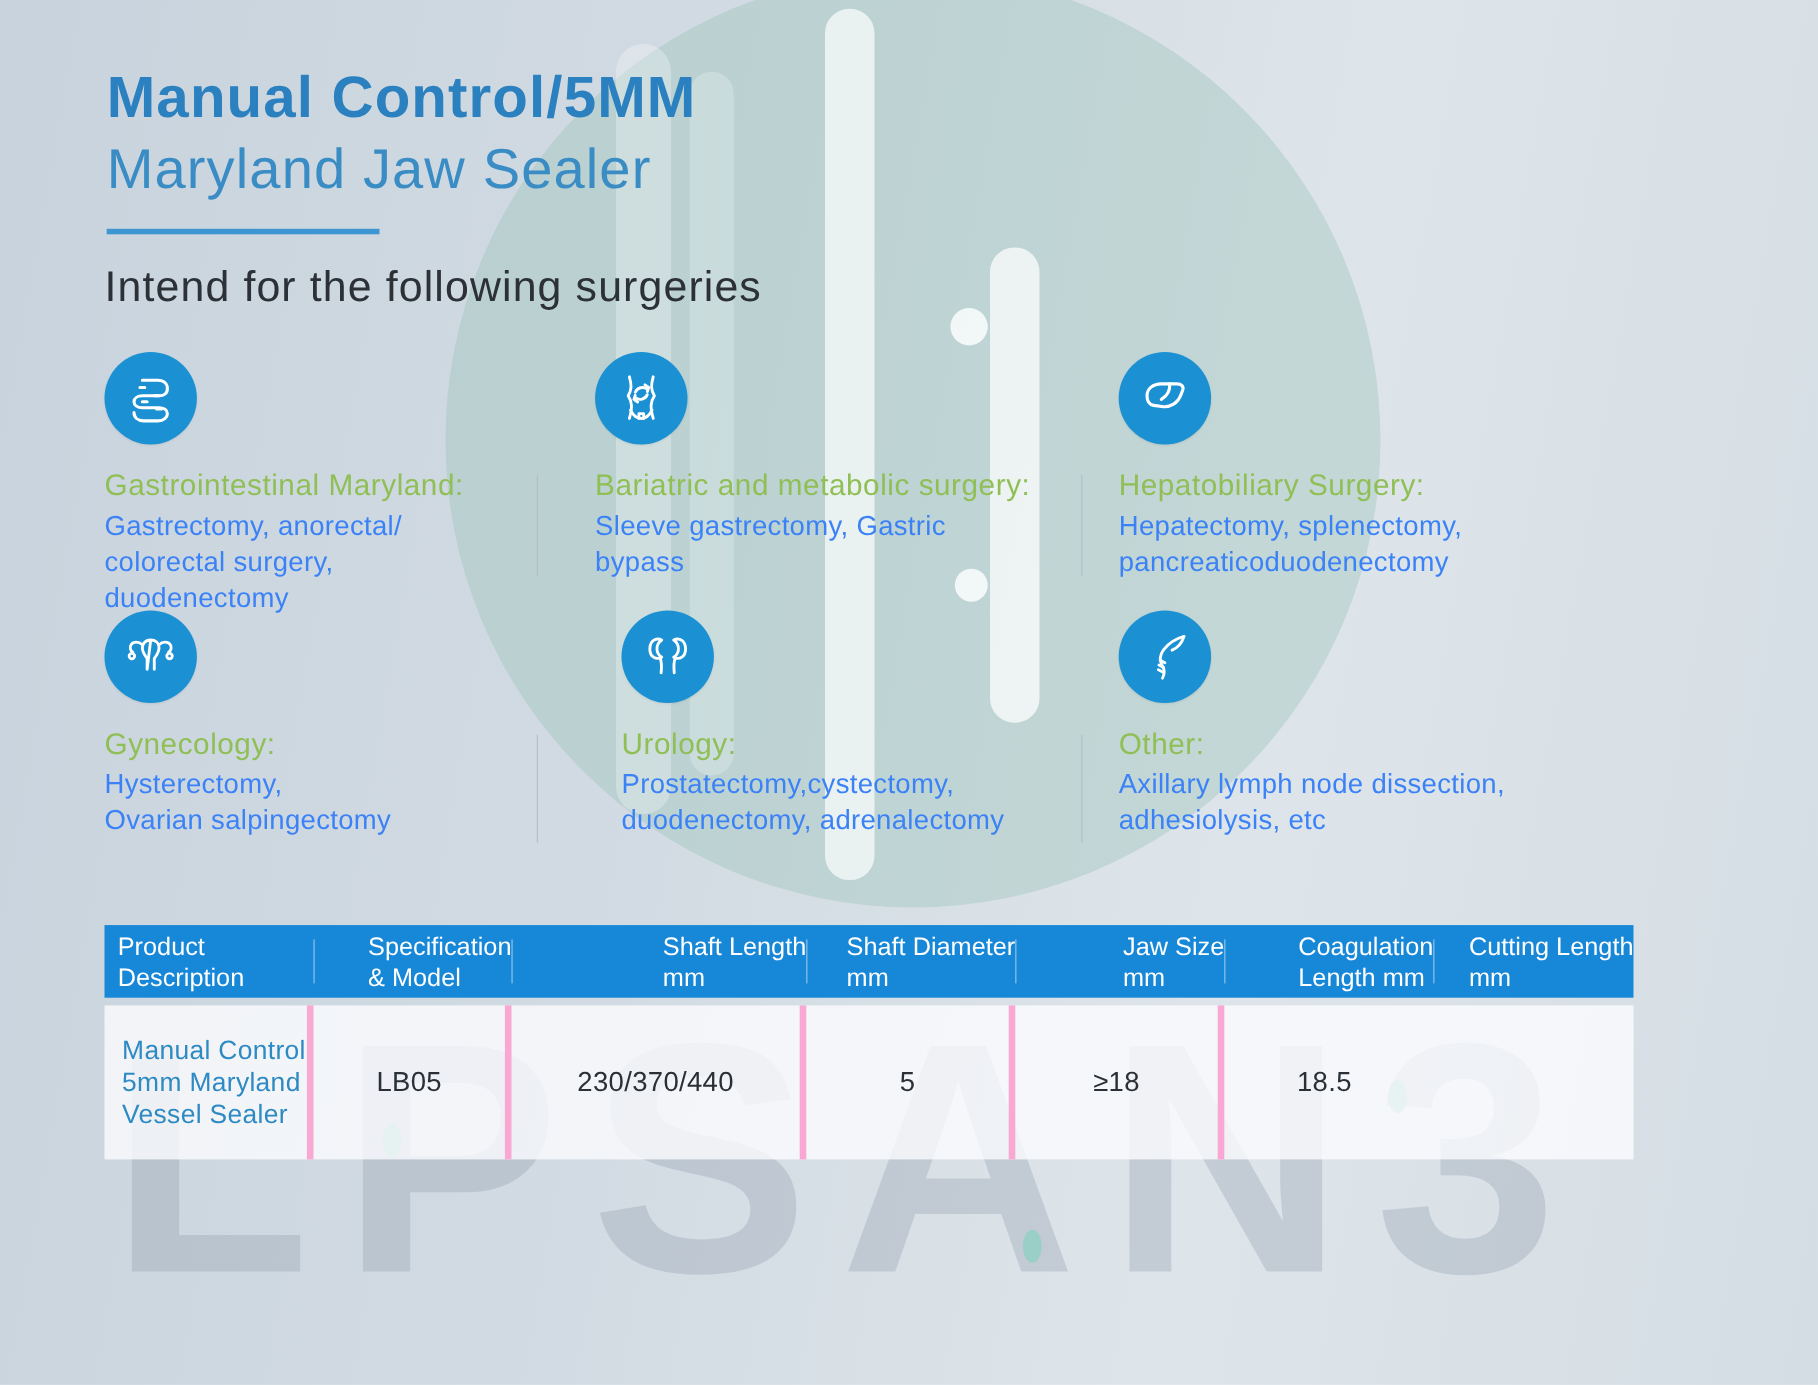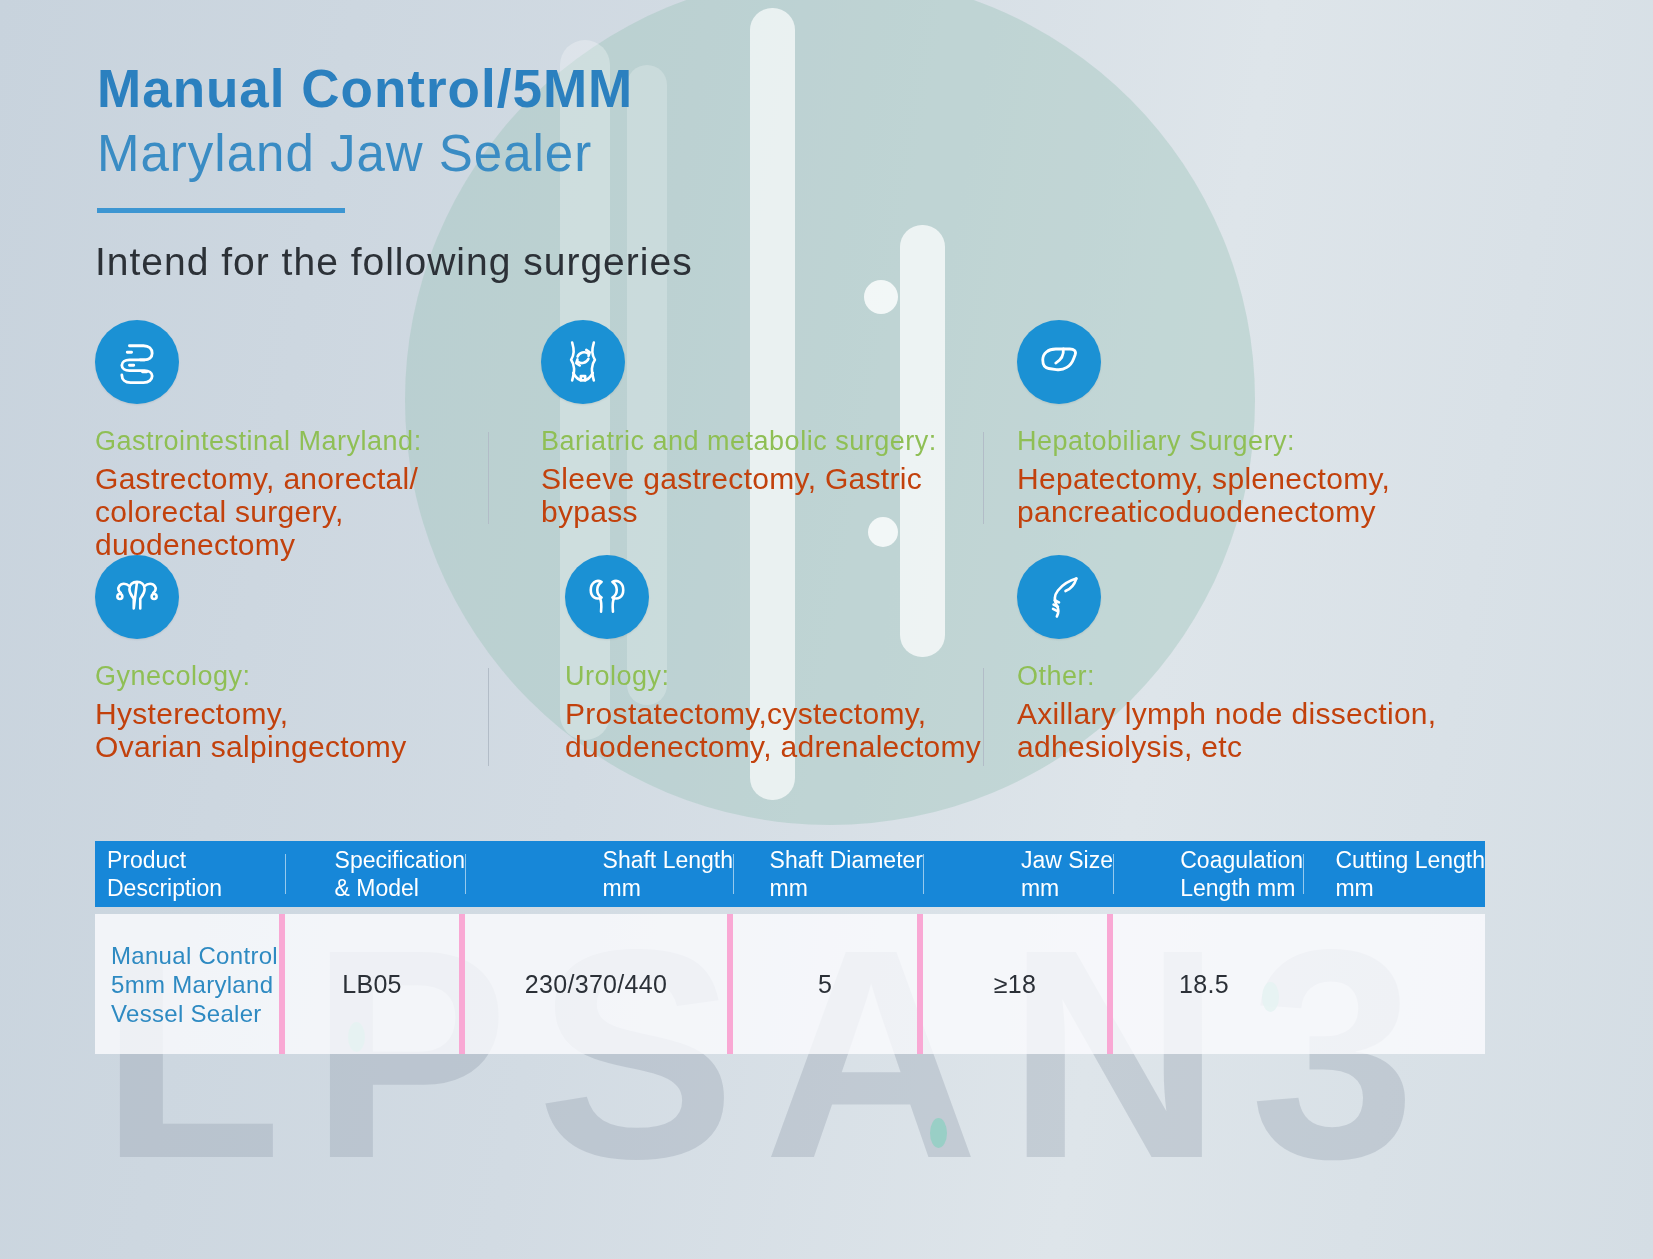--- a/index.html
+++ b/index.html
@@ -22,21 +22,21 @@
   .underline{left:97px;top:208px;width:248px;height:5px;background:#3d96d2;z-index:2;}
   .subtitle{left:95px;top:240px;font-size:39px;font-weight:400;color:#2c3137;letter-spacing:1px;z-index:2;}
   
   .surgery{width:440px;z-index:2;}
   .icon-circle{
     width:84px;height:84px;border-radius:50%;background:#1b91d4;
     display:flex;align-items:center;justify-content:center;
     box-shadow:0 1px 2px rgba(0,0,0,0.08);
   }
   .s-title{margin-top:22px;font-size:27px;color:#8fbf55;letter-spacing:0.5px;}
-  .s-detail{margin-top:5px;font-size:30px;color:#c2410c;line-height:33px;white-space:pre-line;letter-spacing:0.3px;}
+  .s-detail{margin-top:5px;font-size:25px;color:#3b82f6;line-height:33px;white-space:pre-line;letter-spacing:0.3px;}
   .vdiv{position:absolute;width:1px;background:#b2bcc7;z-index:2;}
   
   .spec-table{left:95px;top:841px;width:1390px;z-index:2;}
   .thead{display:flex;height:66px;background:#1787d8;}
   .th{
     position:relative;height:100%;display:flex;align-items:center;justify-content:flex-end;
     color:#ffffff;font-size:23px;line-height:28px;box-sizing:border-box;
   }
   .th span{white-space:pre-line;display:inline-block;text-align:left;}
   .th.sep::before{content:"";position:absolute;left:0;top:13px;bottom:13px;width:1px;background:rgba(255,255,255,0.55);}

